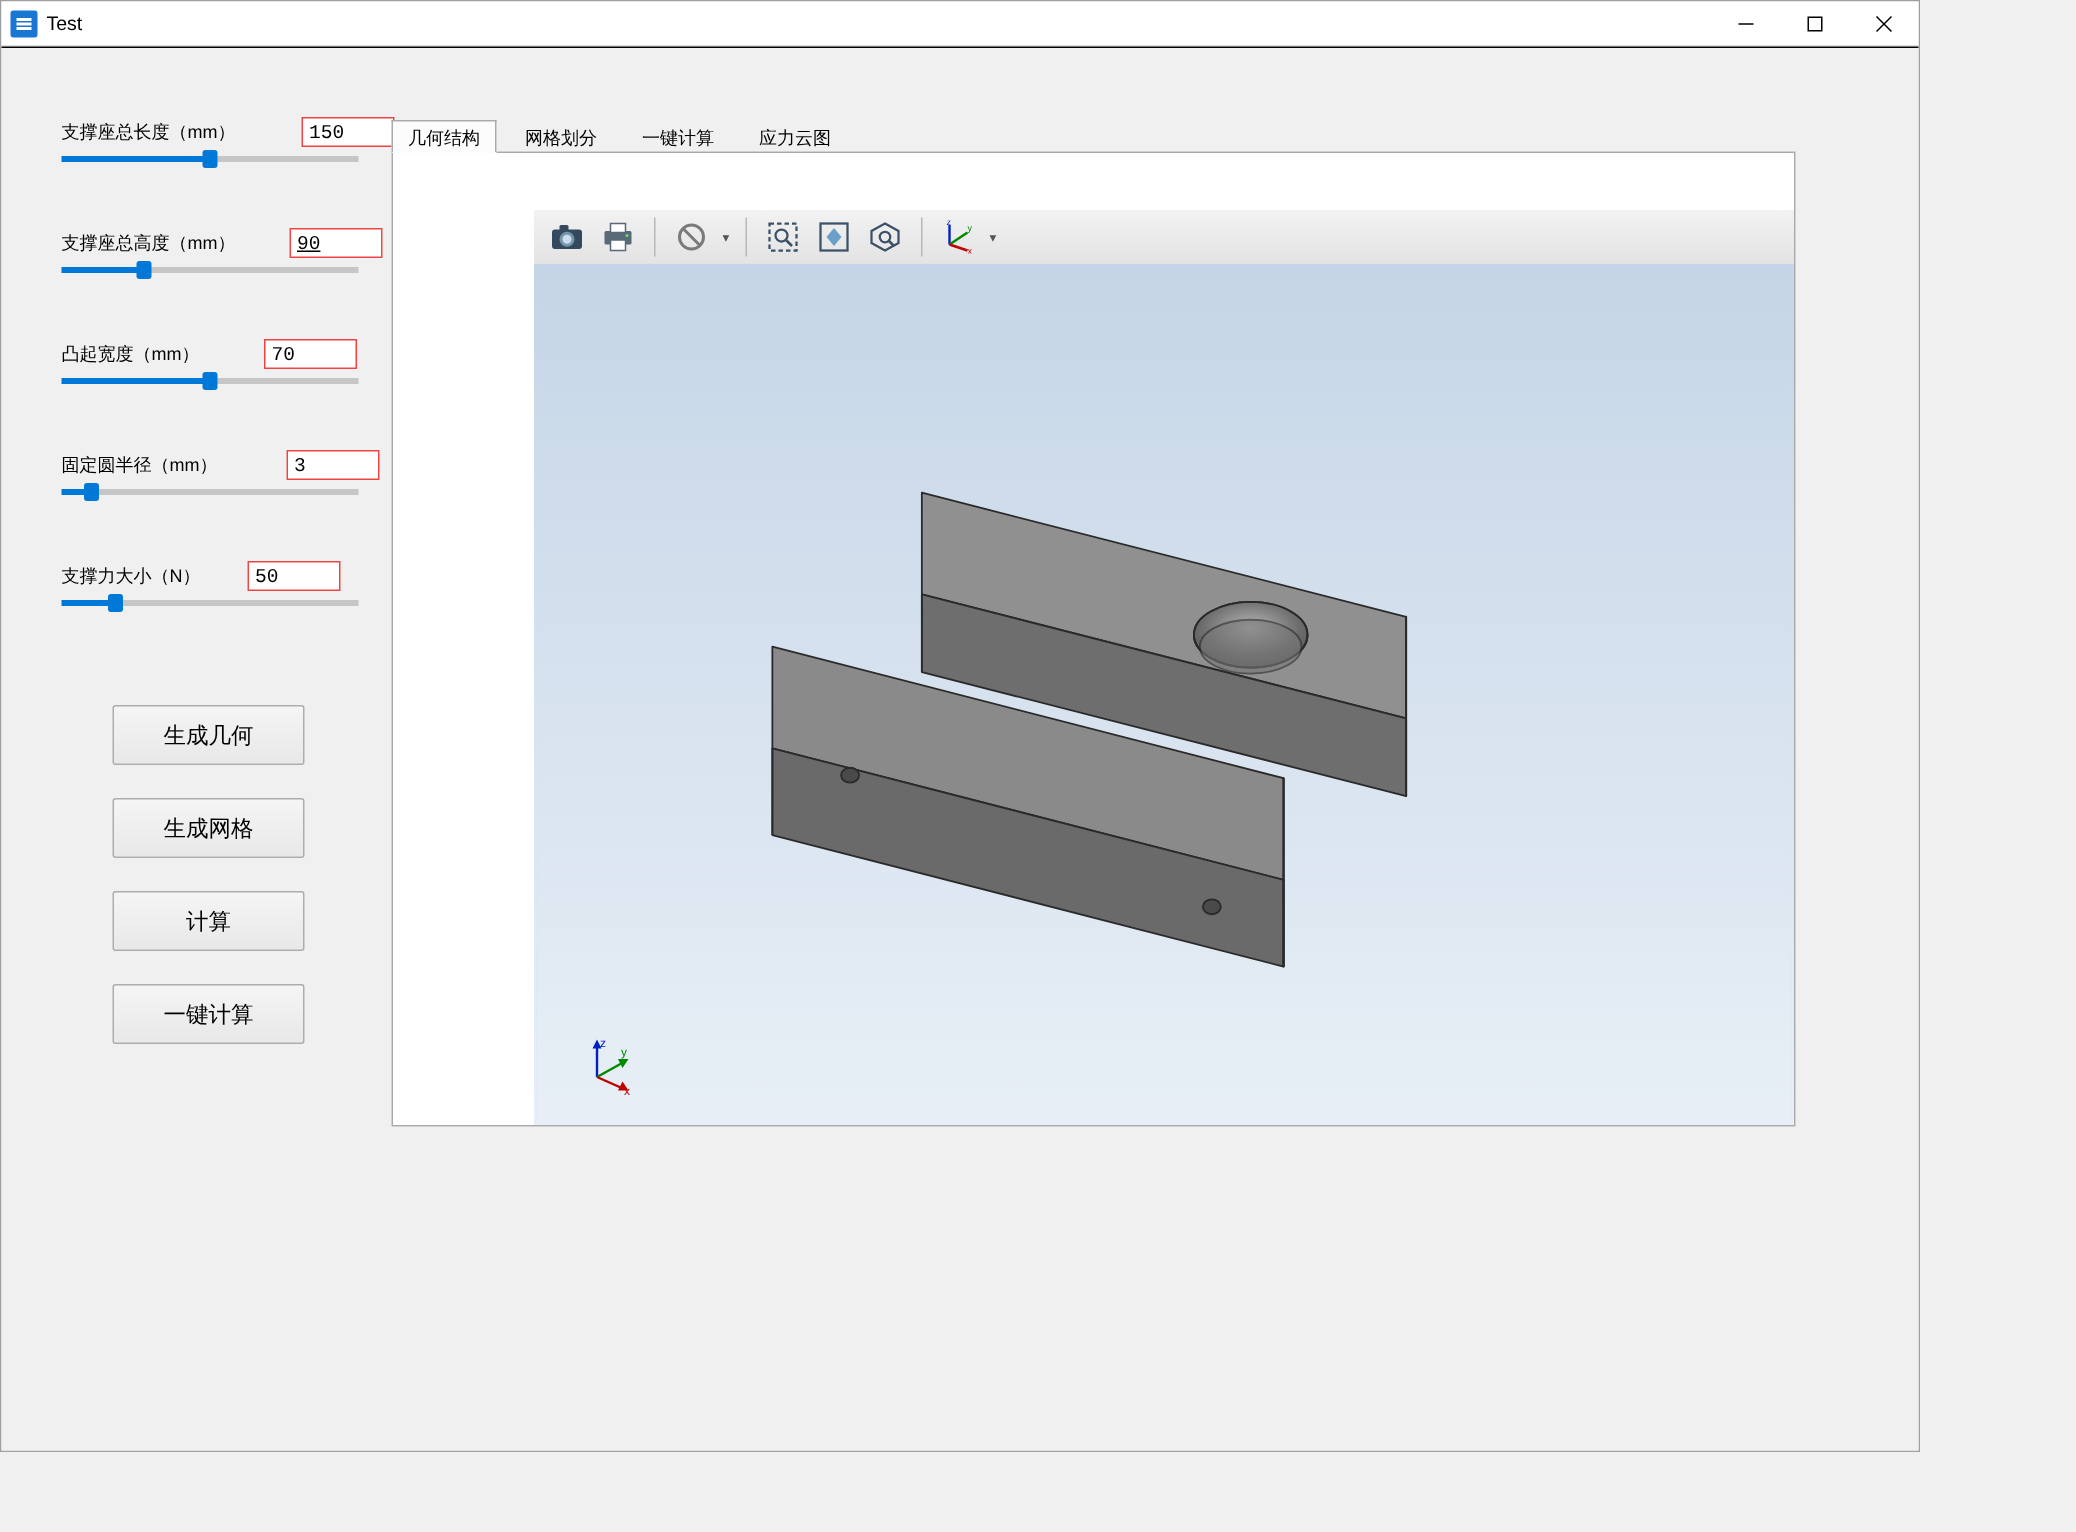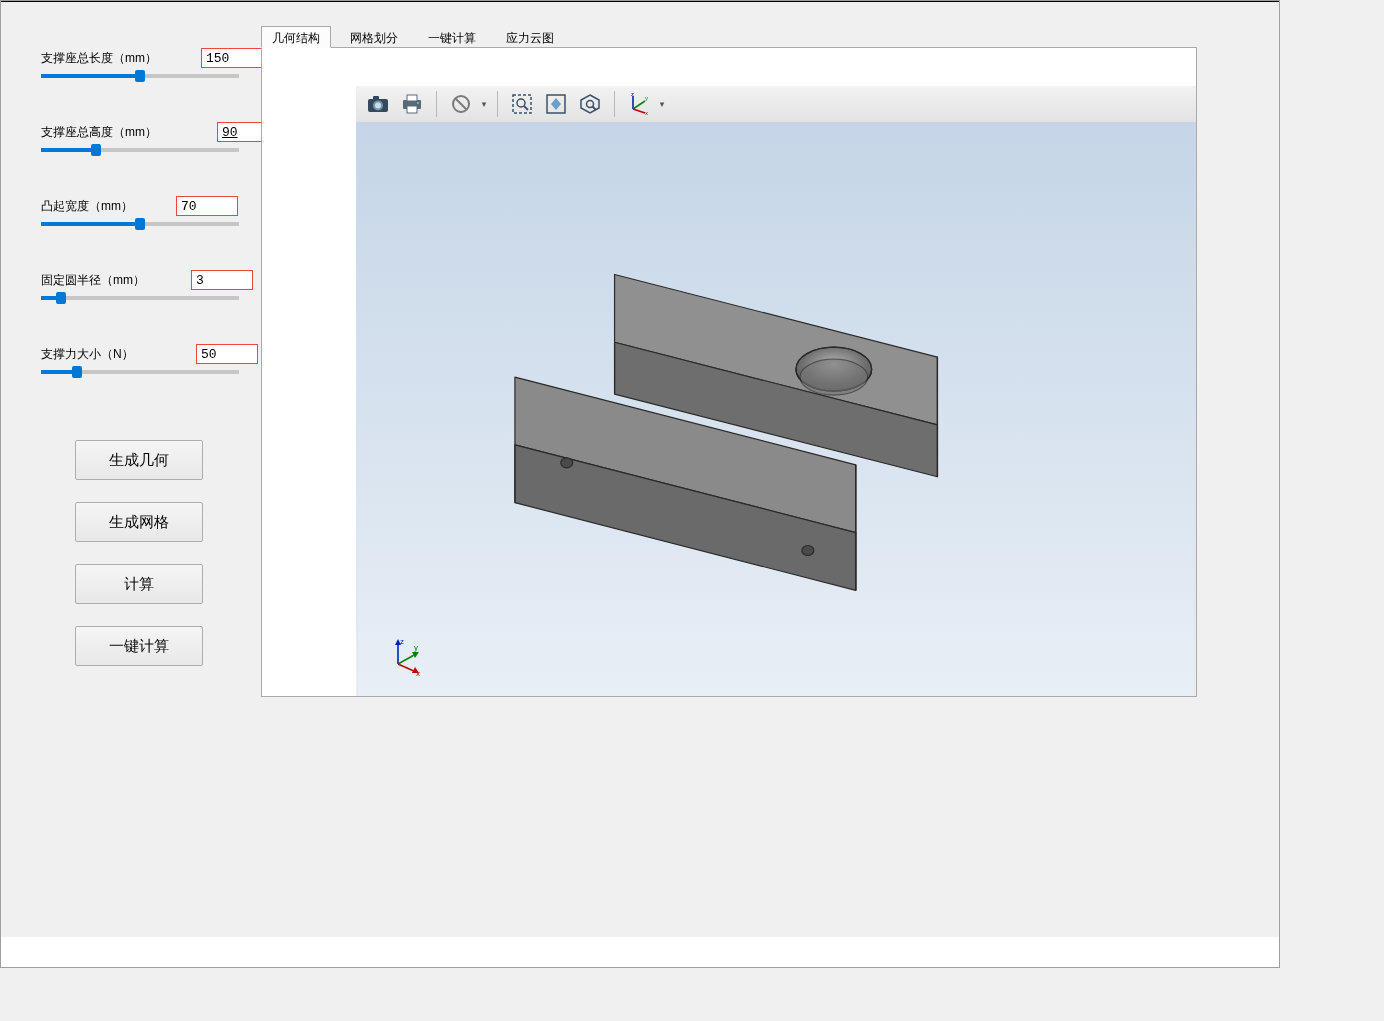--- a/index.html
+++ b/index.html
@@ -104,21 +104,21 @@
     border-radius: 2px;
     margin: 0 0 22px 34px;
     font-size: 15px;
     color: #000;
     cursor: pointer;
     font-family: inherit;
   }
 
   .right-area {
     flex: 1;
-    padding: 24px 40px 0 0;
+    padding: 48px 40px 0 0;
   }
   .tabs {
     display: flex;
     gap: 0;
     font-size: 12px;
     color: #000;
     position: relative;
     height: 22px;
   }
   .tab {
@@ -183,45 +183,71 @@
   .axis-triad {
     position: absolute;
     left: 30px; bottom: 20px;
     width: 40px; height: 40px;
   }
 </style>
 </head>
 <body>
 
 <div class="window">
+  <div class="titlebar">
+    <div class="app-icon">
+      <svg width="12" height="12" viewBox="0 0 12 12">
+          <rect x="1" y="2" width="10" height="2" fill="#fff"></rect>
+          <rect x="1" y="5" width="10" height="2" fill="#fff"></rect>
+          <rect x="1" y="8" width="10" height="2" fill="#fff"></rect>
+        </svg>
+    </div>
+    <div class="title">Test</div>
+    <div class="win-btn">
+      <svg width="12" height="12">
+          <line x1="1" y1="6" x2="11" y2="6" stroke="#000" stroke-width="1"></line>
+        </svg>
+    </div>
+    <div class="win-btn">
+      <svg width="12" height="12">
+          <rect x="1.5" y="1.5" width="9" height="9" fill="none" stroke="#000" stroke-width="1"></rect>
+        </svg>
+    </div>
+    <div class="win-btn close">
+      <svg width="12" height="12">
+          <line x1="1" y1="1" x2="11" y2="11" stroke="#000" stroke-width="1"></line>
+          <line x1="11" y1="1" x2="1" y2="11" stroke="#000" stroke-width="1"></line>
+        </svg>
+    </div>
+  </div>
 
   <div class="client">
     <div class="left-panel">
       <div id="param-container">
           <div class="param-row"><span class="param-label">支撑座总长度（mm）</span><input class="param-input" value="150" style="left: 160px;"><div class="slider">
               <div class="track-fill" style="width:50%"></div>
               <div class="track-rest" style="width:50%"></div>
               <div class="thumb" style="left:50%"></div>
             </div></div>
-          <div class="param-row"><span class="param-label">支撑座总高度（mm）</span><input class="param-input" value="90" style="left: 176px; text-decoration: underline;"><div class="slider">
+          <div class="param-row"><span class="param-label">支撑座总高度（mm）</span><input class="param-input" value="90" style="left: 152px; text-decoration: underline;"><div class="slider">
               <div class="track-fill" style="width:28%"></div>
               <div class="track-rest" style="width:72%"></div>
               <div class="thumb" style="left:28%"></div>
             </div></div>
           <div class="param-row"><span class="param-label">凸起宽度（mm）</span><input class="param-input" value="70" style="left: 135px;"><div class="slider">
               <div class="track-fill" style="width:50%"></div>
               <div class="track-rest" style="width:50%"></div>
               <div class="thumb" style="left:50%"></div>
             </div></div>
           <div class="param-row"><span class="param-label">固定圆半径（mm）</span><input class="param-input" value="3" style="left: 150px;"><div class="slider">
               <div class="track-fill" style="width:10%"></div>
               <div class="track-rest" style="width:90%"></div>
               <div class="thumb" style="left:10%"></div>
             </div></div>
-          <div class="param-row"><span class="param-label">支撑力大小（N）</span><input class="param-input" value="50" style="left: 155px;"><div class="slider">
+          <div class="param-row"><span class="param-label">支撑力大小（N）</span><input class="param-input" value="50" style="left: 124px;"><div class="slider">
               <div class="track-fill" style="width:18%"></div>
               <div class="track-rest" style="width:82%"></div>
               <div class="thumb" style="left:18%"></div>
             </div></div>
         </div>
       <div style="height:20px"></div>
       <button class="action-btn">生成几何</button>
       <button class="action-btn">生成网格</button>
       <button class="action-btn">计算</button>
       <button class="action-btn">一键计算</button>

